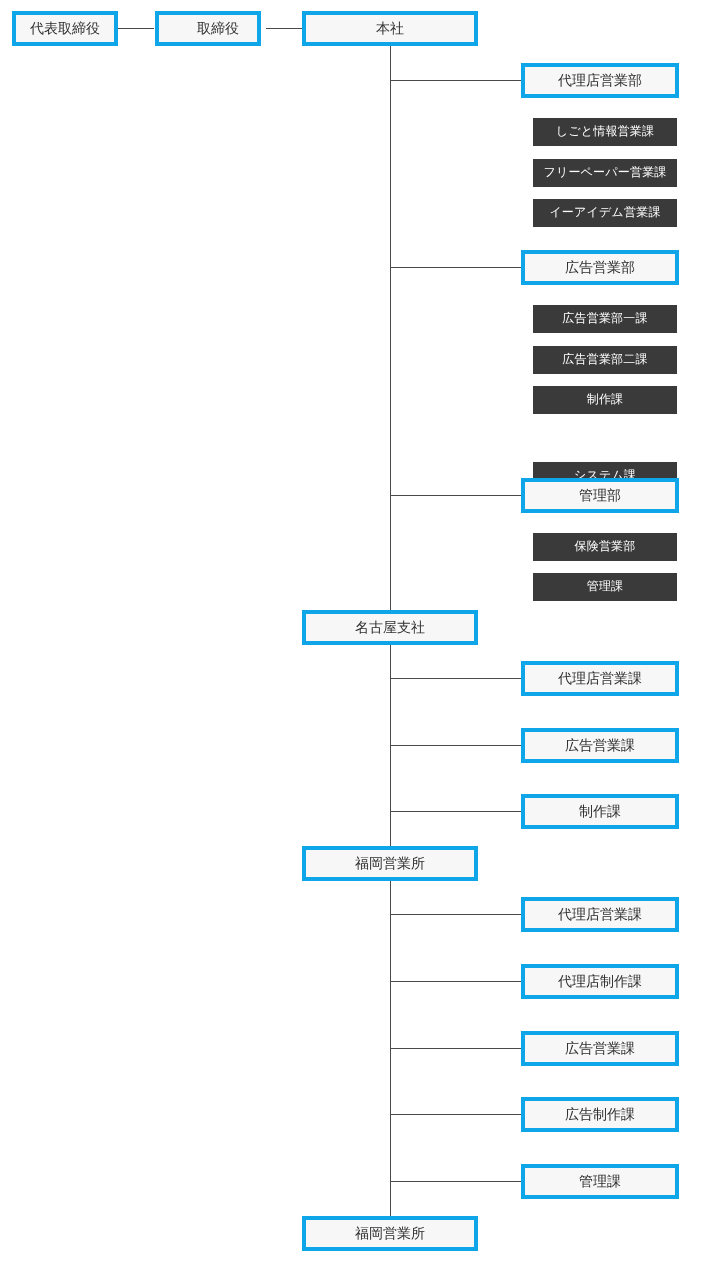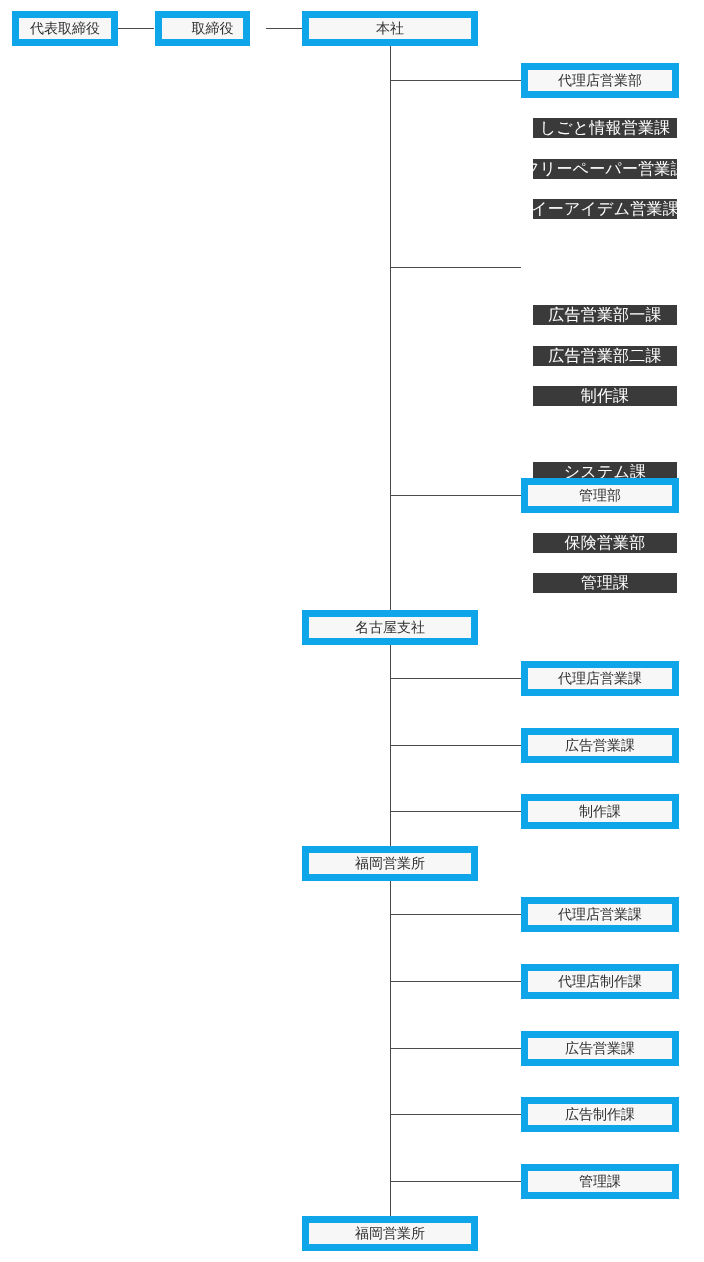--- a/index.html
+++ b/index.html
@@ -23,31 +23,31 @@
     box-sizing: border-box;
     display: flex;
     align-items: center;
     justify-content: center;
     text-align: center;
     line-height: 1.1;
     white-space: nowrap;
   }
   .node.light {
     background: #f7f7f7;
-    border: 7px solid #0ea5e9;
+    border: 4px solid #0ea5e9;
     color: #2f2f2f;
     font-size: 14px;
     height: 35px;
   }
   .node.dark {
     background: #3a3a3a;
     border: 1px solid #3a3a3a;
     color: #ffffff;
-    font-size: 16px;
-    height: 20px;
+    font-size: 12px;
+    height: 28px;
     letter-spacing: .2px;
   }
   .line {
     position: absolute;
     background: #4a4a4a;
   }
   .line.h {
     height: 1px;
   }
   .line.v {
@@ -75,32 +75,33 @@
   <div class="line h" style="left:390px; top:811px; width:131px;"></div>
 
   <div class="line h" style="left:390px; top:914px; width:131px;"></div>
   <div class="line h" style="left:390px; top:981px; width:131px;"></div>
   <div class="line h" style="left:390px; top:1048px; width:131px;"></div>
   <div class="line h" style="left:390px; top:1114px; width:131px;"></div>
   <div class="line h" style="left:390px; top:1181px; width:131px;"></div>
 
   <div class="node light" style="left:12px; top:11px; width:106px;">代表取締役</div>
 
-  <div class="node light" style="left:155px; top:11px; width:95px;padding-left:20px;">取締役</div>
+  <div class="node light" style="left:155px; top:11px; width:106px;padding-left:20px;">取締役</div>
 
   <div class="node light" style="left:302px; top:11px; width:176px;">本社</div>
 
   <div class="node light" style="left:521px; top:63px; width:158px;">代理店営業部</div>
 
   <div class="node dark" style="left:533px; top:118px; width:144px;">しごと情報営業課</div>
 
   <div class="node dark" style="left:533px; top:159px; width:144px;">フリーペーパー営業課</div>
 
   <div class="node dark" style="left:533px; top:199px; width:144px;">イーアイデム営業課</div>
 
+  <div class="node light" style="left:521px; top:250px; width:158px;">広告営業部</div>
 
   <div class="node dark" style="left:533px; top:305px; width:144px;">広告営業部一課</div>
 
   <div class="node dark" style="left:533px; top:346px; width:144px;">広告営業部二課</div>
 
   <div class="node dark" style="left:533px; top:386px; width:144px;">制作課</div>
 
   <div class="node dark" style="left:533px; top:427px; width:144px;margin-top:35px;">システム課</div>
 
   <div class="node light" style="left:521px; top:478px; width:158px;">管理部</div>

